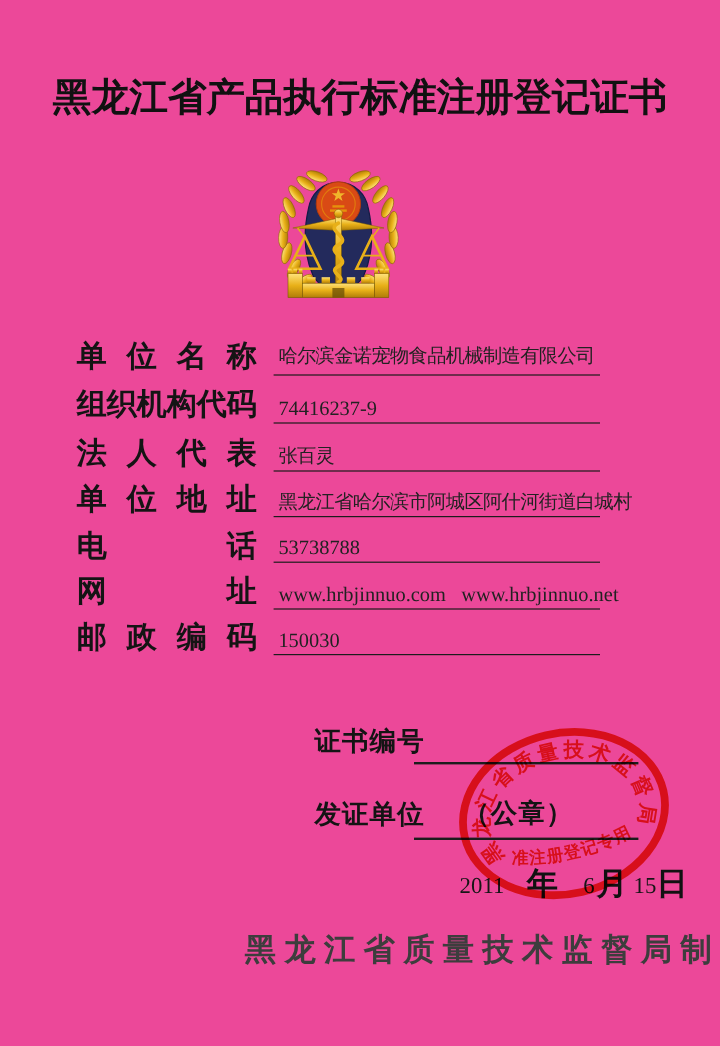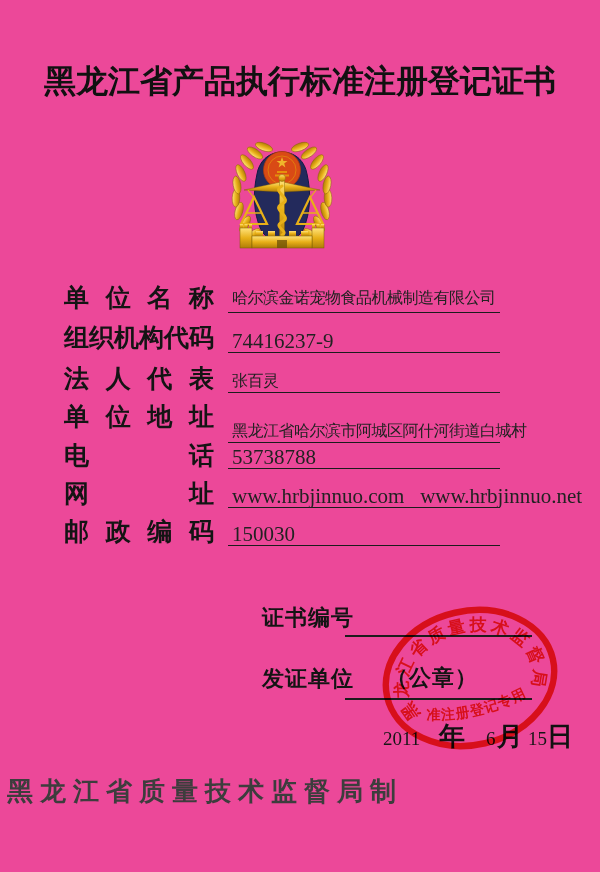--- a/index.html
+++ b/index.html
@@ -27,27 +27,27 @@
   .value-line{
     position:absolute;left:228px;width:272px;height:28px;
     border-bottom:1.7px solid #1c1c1c;box-sizing:content-box;
     display:flex;align-items:flex-end;
   }
   .value-cjk{
     font-size:16px;letter-spacing:-0.5px;white-space:pre;line-height:20px;
     padding-left:4px;padding-bottom:1px;color:#222;
   }
   .value-latin{
-    font-size:21px;white-space:pre;line-height:20px;
+    font-size:17px;white-space:pre;line-height:20px;
     padding-left:4px;padding-bottom:1px;color:#222;
   }
   .lr1{top:283px;} .ln1{top:284px;align-items:center;}
   .lr2{top:323px;} .ln2{top:324px;}
   .lr3{top:364px;} .ln3{top:364px;}
-  .lr4{top:402px;} .ln4{top:414px;}
+  .lr4{top:402px;} .ln4{top:402px;}
   .lr5{top:441px;} .ln5{top:440px;}
   .lr6{top:479px;} .ln6{top:479px;}
   .lr7{top:517px;} .ln7{top:503px;margin-top:14px;}
   
   .cert-label{
     position:absolute;left:262px;height:28px;line-height:28px;
     font-size:22px;font-weight:bold;letter-spacing:1px;color:#141414;
   }
   .cl1{top:604px;} .cl2{top:665px;}
   .cert-line{
@@ -68,21 +68,21 @@
   .d-year{left:383px;} .u-year{left:439px;}
   .d-month{left:486px;} .u-month{left:497px;}
   .d-day{left:528px;} .u-day{left:547px;}
   
   .seal{
     position:absolute;left:368px;top:590px;width:204px;height:176px;
     mix-blend-mode:multiply;opacity:0.92;
   }
   
   .footer{
-    position:absolute;top:774px;left:0;width:600px;text-align:left;
+    position:absolute;top:774px;left:0;width:600px;text-align:right;
     font-size:26px;font-weight:600;letter-spacing:7px;text-indent:7px;
     color:#3d3d3d;
   }
 </style>
 </head>
 <body>
 
 <div class="page">
 
   <div class="title">黑龙江省产品执行标准注册登记证书</div>

